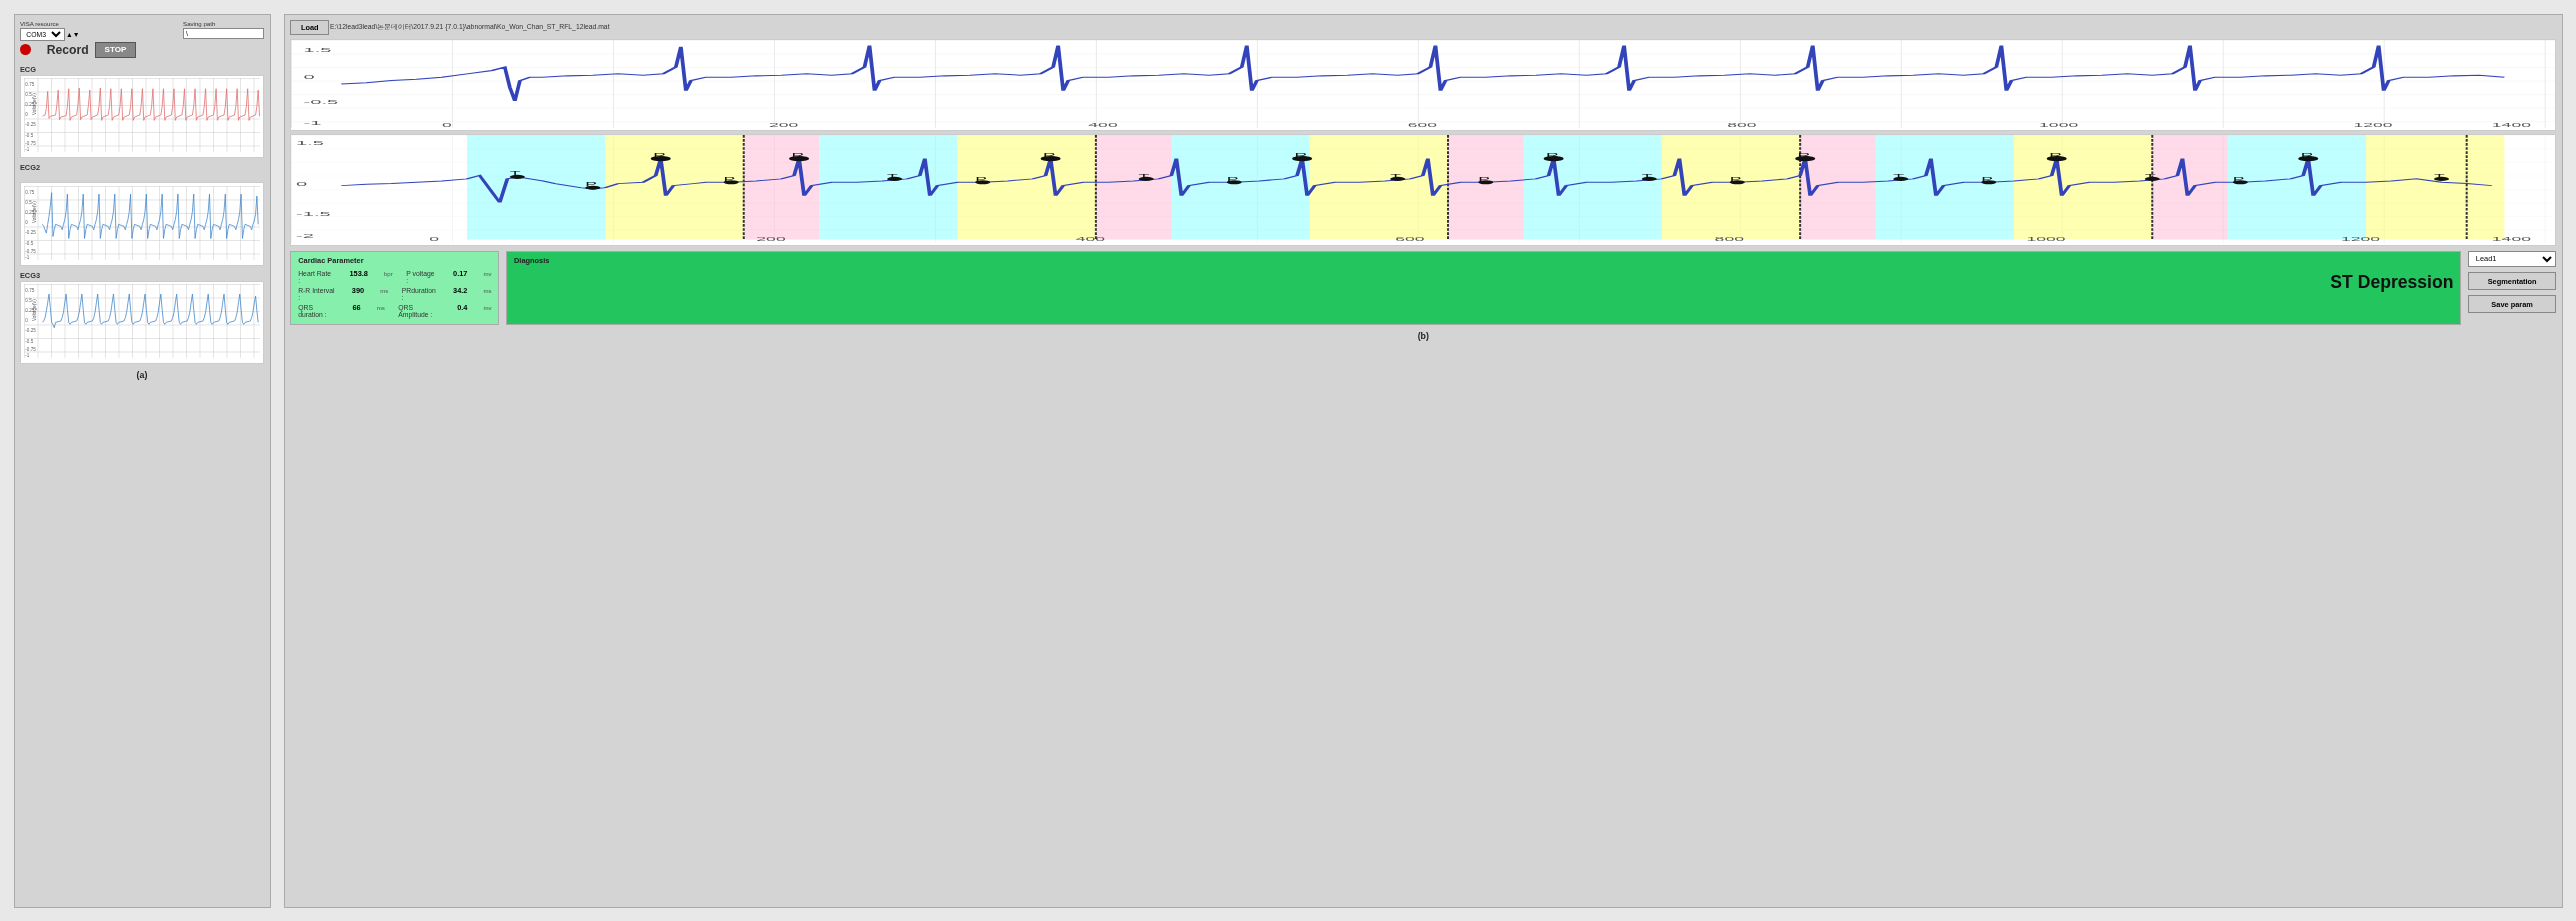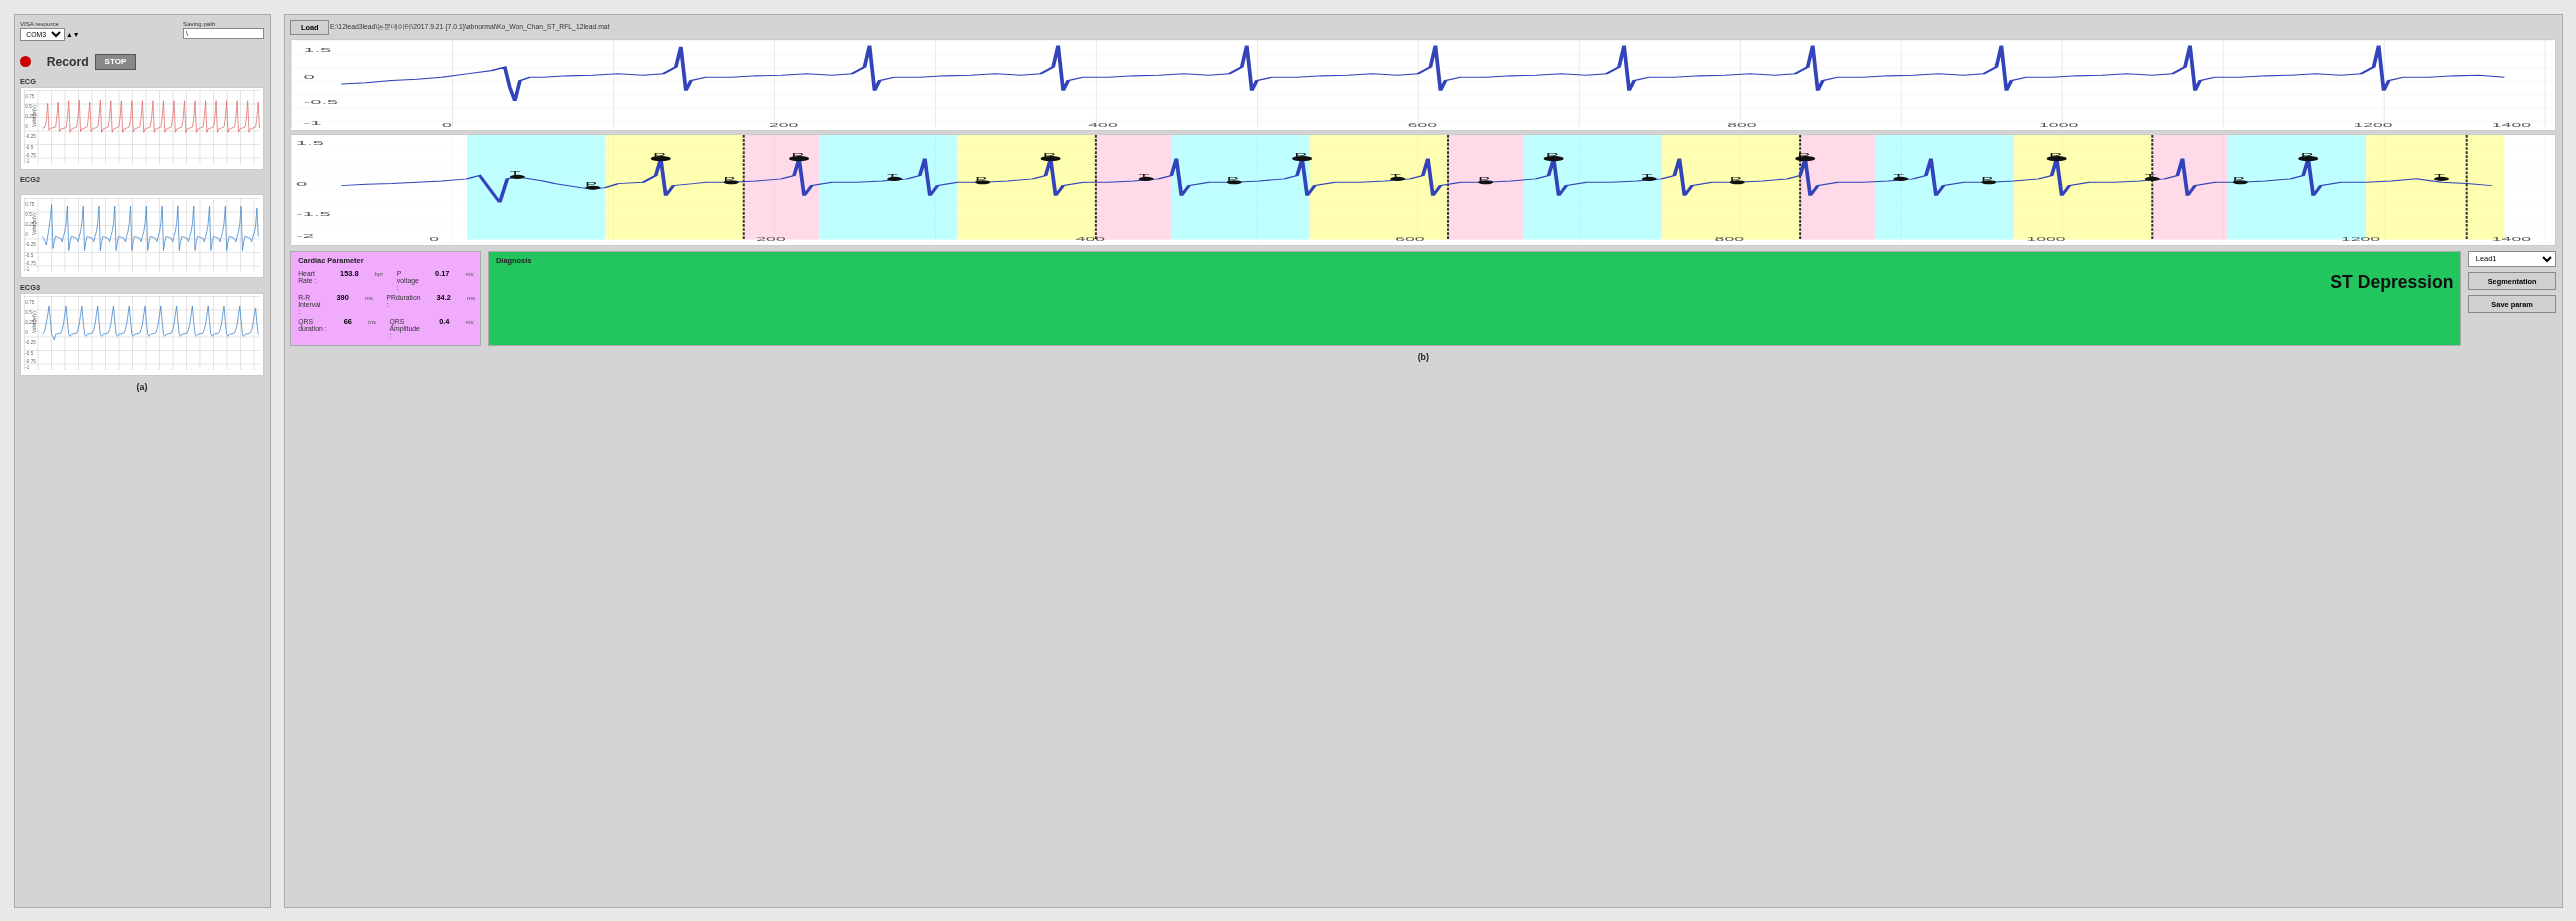--- a/index.html
+++ b/index.html
@@ -18,21 +18,21 @@
       background: #d4d4d4;
       border: 0.7px solid #aaa;
       width: 257px;
       padding: 5.4px;
       position: relative;
     }
 
     .panel-a-top {
       display: flex;
       justify-content: space-between;
-      margin-bottom: 13px;
+      margin-bottom: 1px;
       font-size: 6.8px;
     }
 
     .visa-select {
       display: flex;
       align-items: center;
       gap: 1.4px;
     }
 
     .visa-select select {
@@ -144,24 +144,24 @@
       font-size: 6.8px;
       color: #333;
     }
 
     .bottom-section {
       display: flex;
       gap: 6.8px;
     }
 
     .cardiac-params {
-      background: #f0abfc;
+      background: #86efac;
       border: 0.7px solid #aaa;
       padding: 4.1px 6.8px;
-      width: 191px;
+      width: 209px;
       font-size: 6.8px;
     }
 
     .cardiac-params h4 {
       font-size: 7.4px;
       font-weight: bold;
       margin-bottom: 4.1px;
       color: #222;
     }
 

